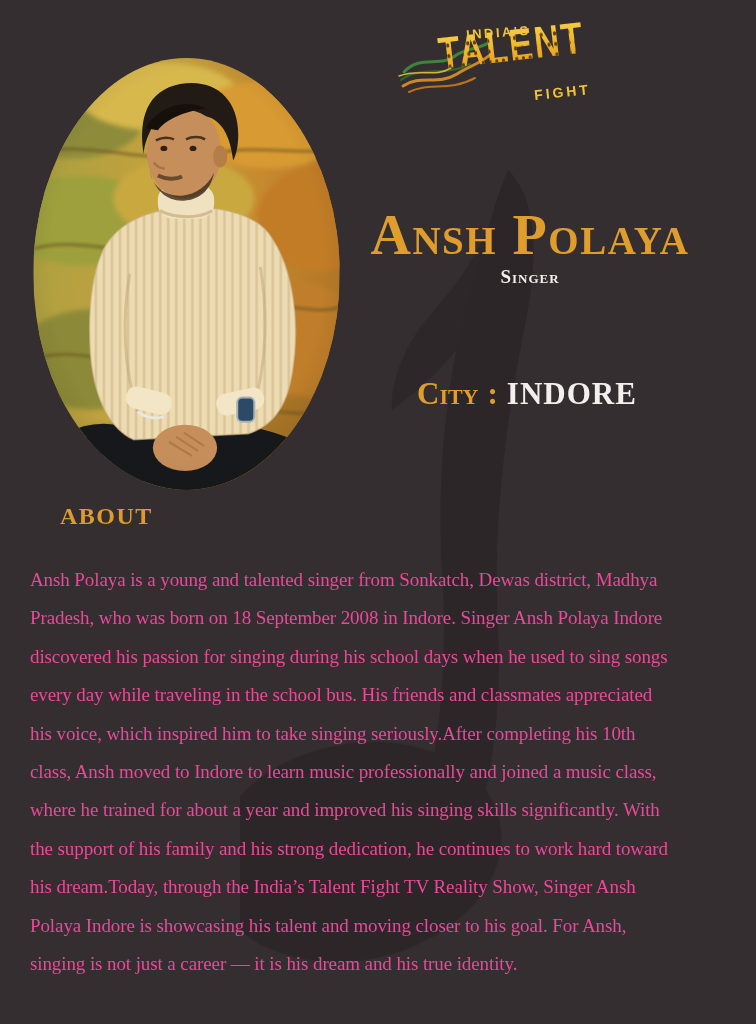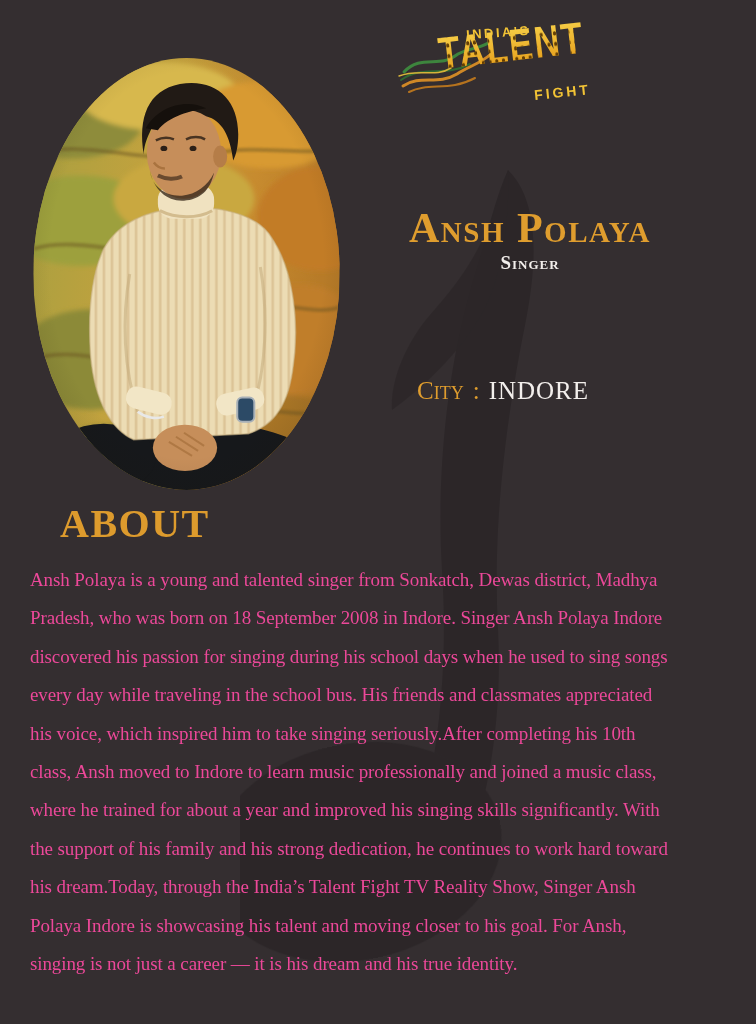--- a/index.html
+++ b/index.html
@@ -33,35 +33,35 @@
     -webkit-background-clip:text;background-clip:text;color:transparent;
   }
   .brand-bottom{
     position:absolute;left:126px;top:76px;
     font-family:"Liberation Sans", sans-serif;font-weight:bold;font-size:14px;
     letter-spacing:3px;color:#f2c335;transform:rotate(-6deg);
   }
   
   .name-block{left:318px;top:207px;width:424px;text-align:center;z-index:3;}
   .name{
-    font-variant:small-caps;font-weight:bold;font-size:42px;line-height:1.0;
+    font-variant:small-caps;font-weight:bold;font-size:56px;line-height:1.0;
     letter-spacing:1.5px;color:#df9d2e;
   }
   .role{
     font-variant:small-caps;font-weight:bold;font-size:19px;line-height:1.0;
     letter-spacing:1px;color:#f3efec;margin-top:4px;
   }
-  .city-line{left:417px;top:378px;z-index:3;font-size:25px;font-weight:normal;line-height:1;}
+  .city-line{left:417px;top:378px;z-index:3;font-size:31px;font-weight:bold;line-height:1;}
   .city-label{font-variant:small-caps;color:#df9d2e;}
   .city-colon{color:#df9d2e;margin:0 9px;}
   .city-value{color:#f3efec;letter-spacing:1px;}
   
   .about-heading{
     left:60px;top:504px;z-index:3;
-    font-weight:bold;font-size:40px;letter-spacing:1.5px;color:#dd9b2d;line-height:1;
+    font-weight:bold;font-size:24px;letter-spacing:1.5px;color:#dd9b2d;line-height:1;
   }
   .about-body{
     left:30px;top:561px;width:722px;z-index:3;
     font-size:19px;line-height:38.4px;letter-spacing:-0.1px;
     color:#ec4899;white-space:pre;
   }
 </style>
 </head>
 <body>
 

